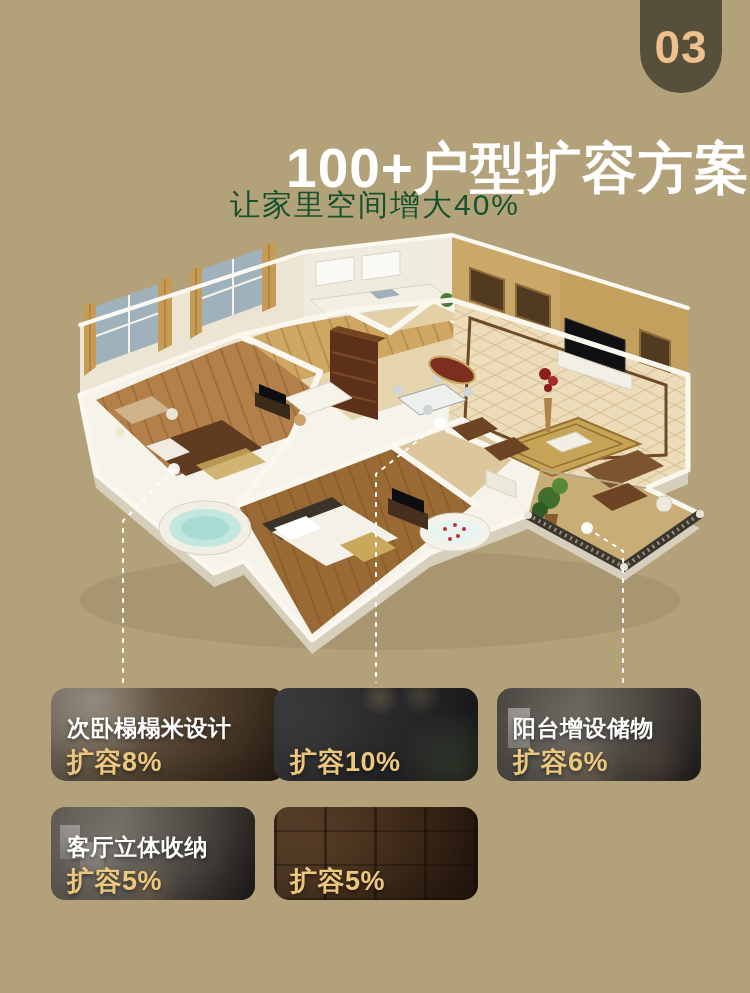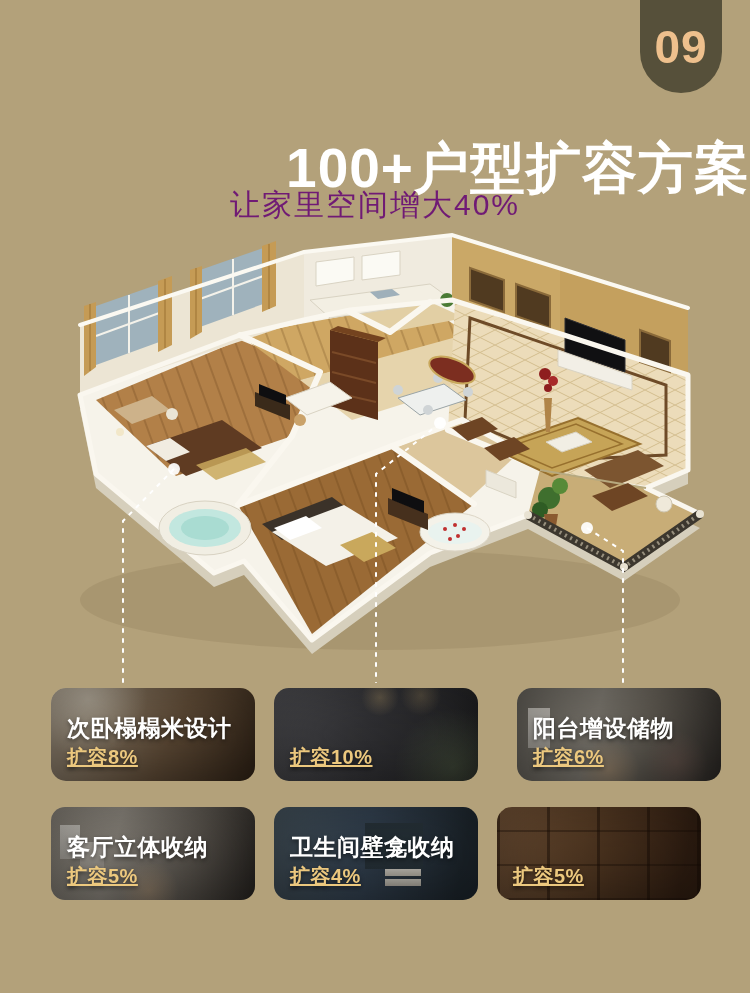--- a/index.html
+++ b/index.html
@@ -7,51 +7,51 @@
   .page{position:relative;width:750px;height:993px;background:#b3a17a;overflow:hidden;}
 
   
   .badge{position:absolute;left:640px;top:0;width:82px;height:93px;background:#56503a;
          border-radius:0 0 41px 41px;display:flex;align-items:center;justify-content:center;}
   .badge span{color:#eec08d;font-size:46px;font-weight:600;letter-spacing:1px;}
 
   
   .title{position:absolute;left:0;right:0;top:100px;text-align:right;color:#ffffff;
          font-size:55px;font-weight:700;letter-spacing:1px;line-height:62px;}
-  .subtitle{position:absolute;left:0;right:0;top:188px;text-align:center;color:#701a75;
+  .subtitle{position:absolute;left:0;right:0;top:188px;text-align:center;color:#14532d;
          font-size:30px;font-weight:400;letter-spacing:2px;line-height:34px;}
 
   
   .floorplan{position:absolute;left:0;top:0;width:750px;height:993px;}
 
   
   .cards{position:absolute;left:51px;top:688px;display:grid;
          grid-template-columns:repeat(3,204px);column-gap:19px;row-gap:26px;}
   .card{position:relative;width:204px;height:93px;border-radius:15px;overflow:hidden;
         box-shadow:inset 0 0 60px rgba(0,0,0,.30);}
   .card .shade{position:absolute;inset:0;background:linear-gradient(to bottom,rgba(0,0,0,.16),rgba(0,0,0,.30));}
   .card-title{position:absolute;left:16px;top:25px;color:#ffffff;font-size:23px;font-weight:700;
         letter-spacing:.5px;text-shadow:0 2px 4px rgba(0,0,0,.5);white-space:nowrap;}
-  .card-value{position:absolute;left:16px;top:56px;color:#ecc87e;font-size:20px;font-weight:700;
-        letter-spacing:.5px;text-shadow:0 2px 4px rgba(0,0,0,.5);white-space:nowrap;text-decoration:underline;}
+  .card-value{position:absolute;left:16px;top:56px;color:#ecc87e;font-size:27px;font-weight:700;
+        letter-spacing:.5px;text-shadow:0 2px 4px rgba(0,0,0,.5);white-space:nowrap;}
 
   
   .c1{background:
       radial-gradient(circle at 18% 12%,rgba(235,230,215,.55),transparent 32%),
-      linear-gradient(115deg,#b4a692 0%,#8d7a63 32%,#6e573f 58%,#39291a 100%);}
+      linear-gradient(115deg,#b4a692 0%,#8d7a63 32%,#6e573f 58%,#39291a 100%); padding-left: 30px;}
   .c2{background:
       radial-gradient(circle at 52% 10%,rgba(255,215,140,.28),transparent 14%),
       radial-gradient(circle at 72% 8%,rgba(255,215,140,.22),transparent 12%),
       radial-gradient(circle at 88% 85%,rgba(110,130,90,.45),transparent 30%),
       linear-gradient(100deg,#57575b 0%,#3c3c40 45%,#232325 100%);}
   .c3{background:
       linear-gradient(#d8d4cc,#b9b5ad) 6% 38%/22px 40px no-repeat,
       radial-gradient(circle at 45% 88%,rgba(255,200,140,.30),transparent 22%),
       radial-gradient(circle at 78% 80%,rgba(150,110,100,.35),transparent 18%),
-      linear-gradient(105deg,#6e6a62 0%,#8f8a80 38%,#6f695f 62%,#332f2b 100%); margin-left: 20px;}
+      linear-gradient(105deg,#6e6a62 0%,#8f8a80 38%,#6f695f 62%,#332f2b 100%);}
   .c4{background:
       linear-gradient(#d8d4cc,#b9b5ad) 5% 30%/20px 34px no-repeat,
       linear-gradient(#cfc9c0,#aaa49b) 16% 55%/24px 30px no-repeat,
       radial-gradient(circle at 48% 90%,rgba(255,200,140,.28),transparent 22%),
       linear-gradient(105deg,#8f897f 0%,#9c968c 32%,#655f57 68%,#2e2a26 100%); border-radius: 14px;}
   .c5{background:
       linear-gradient(#2c3941,#2c3941) 62% 35%/58px 46px no-repeat,
       linear-gradient(#e8e4da,#cfc9bc) 66% 72%/36px 7px no-repeat,
       linear-gradient(#e0dcd2,#c5bfb2) 66% 84%/36px 7px no-repeat,
       linear-gradient(100deg,#4b5a64 0%,#39495a 45%,#222c34 90%);}
@@ -59,21 +59,21 @@
       repeating-linear-gradient(90deg,rgba(25,12,4,.45) 0 3px,transparent 3px 50px),
       repeating-linear-gradient(0deg,rgba(25,12,4,.35) 0 2px,transparent 2px 34px),
       linear-gradient(100deg,#7d5a3c 0%,#64452a 42%,#3a2415 90%);}
 </style>
 </head>
 <body>
 
 <div class="page">
 
   <div class="badge">
-    <span>09</span>
+    <span>03</span>
   </div>
 
   <h1 class="title">100+户型扩容方案</h1>
   <div class="subtitle">让家里空间增大40%</div>
 
   <svg class="floorplan" viewBox="0 0 750 993" xmlns="http://www.w3.org/2000/svg">
     <defs>
       <pattern id="tileDiamond" width="30" height="15" patternUnits="userSpaceOnUse">
         <path d="M0,7.5 L15,0 L30,7.5 L15,15 Z" fill="none" stroke="#d3bd8e" stroke-width="1"></path>
       </pattern>
@@ -272,24 +272,19 @@
     <div class="card c3">
       <div class="shade"></div>
       <div class="card-title">阳台增设储物</div>
       <div class="card-value">扩容6%</div>
     </div>
     <div class="card c4">
       <div class="shade"></div>
       <div class="card-title">客厅立体收纳</div>
       <div class="card-value">扩容5%</div>
     </div>
-    <div class="card c5">
-      <div class="shade"></div>
-      <div class="card-title">卫生间壁龛收纳</div>
-      <div class="card-value">扩容4%</div>
-    </div>
     <div class="card c6">
       <div class="shade"></div>
       <div class="card-value">扩容5%</div>
     </div>
   </div>
 
 </div>
 
 </body></html>

